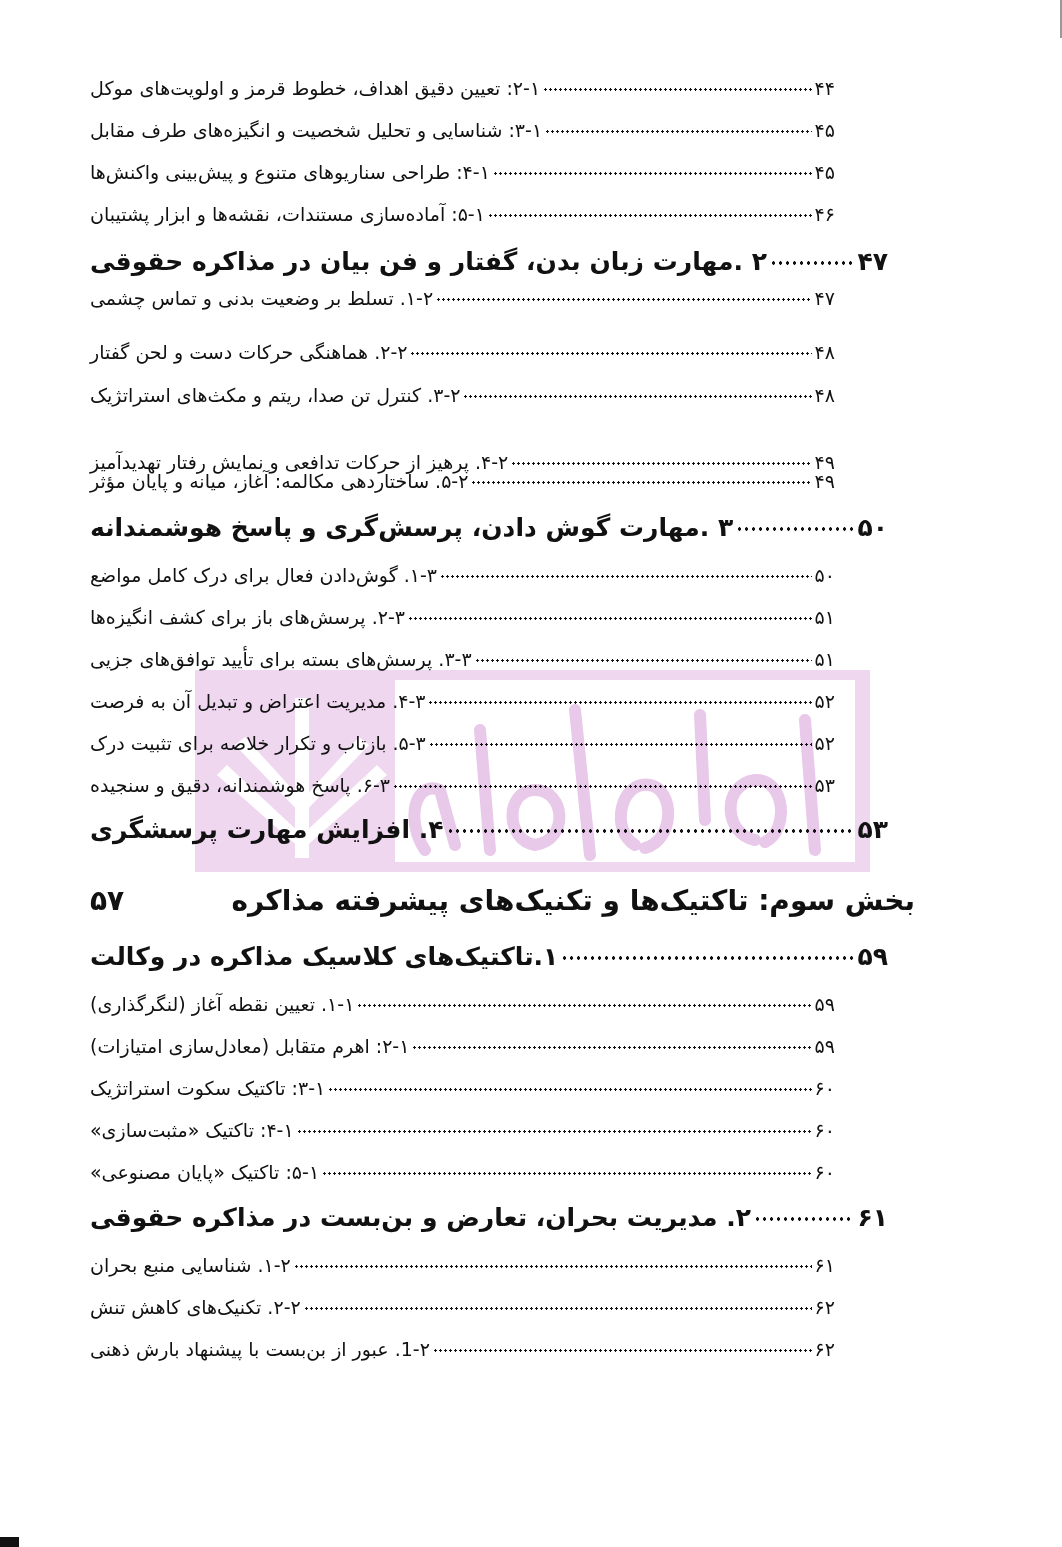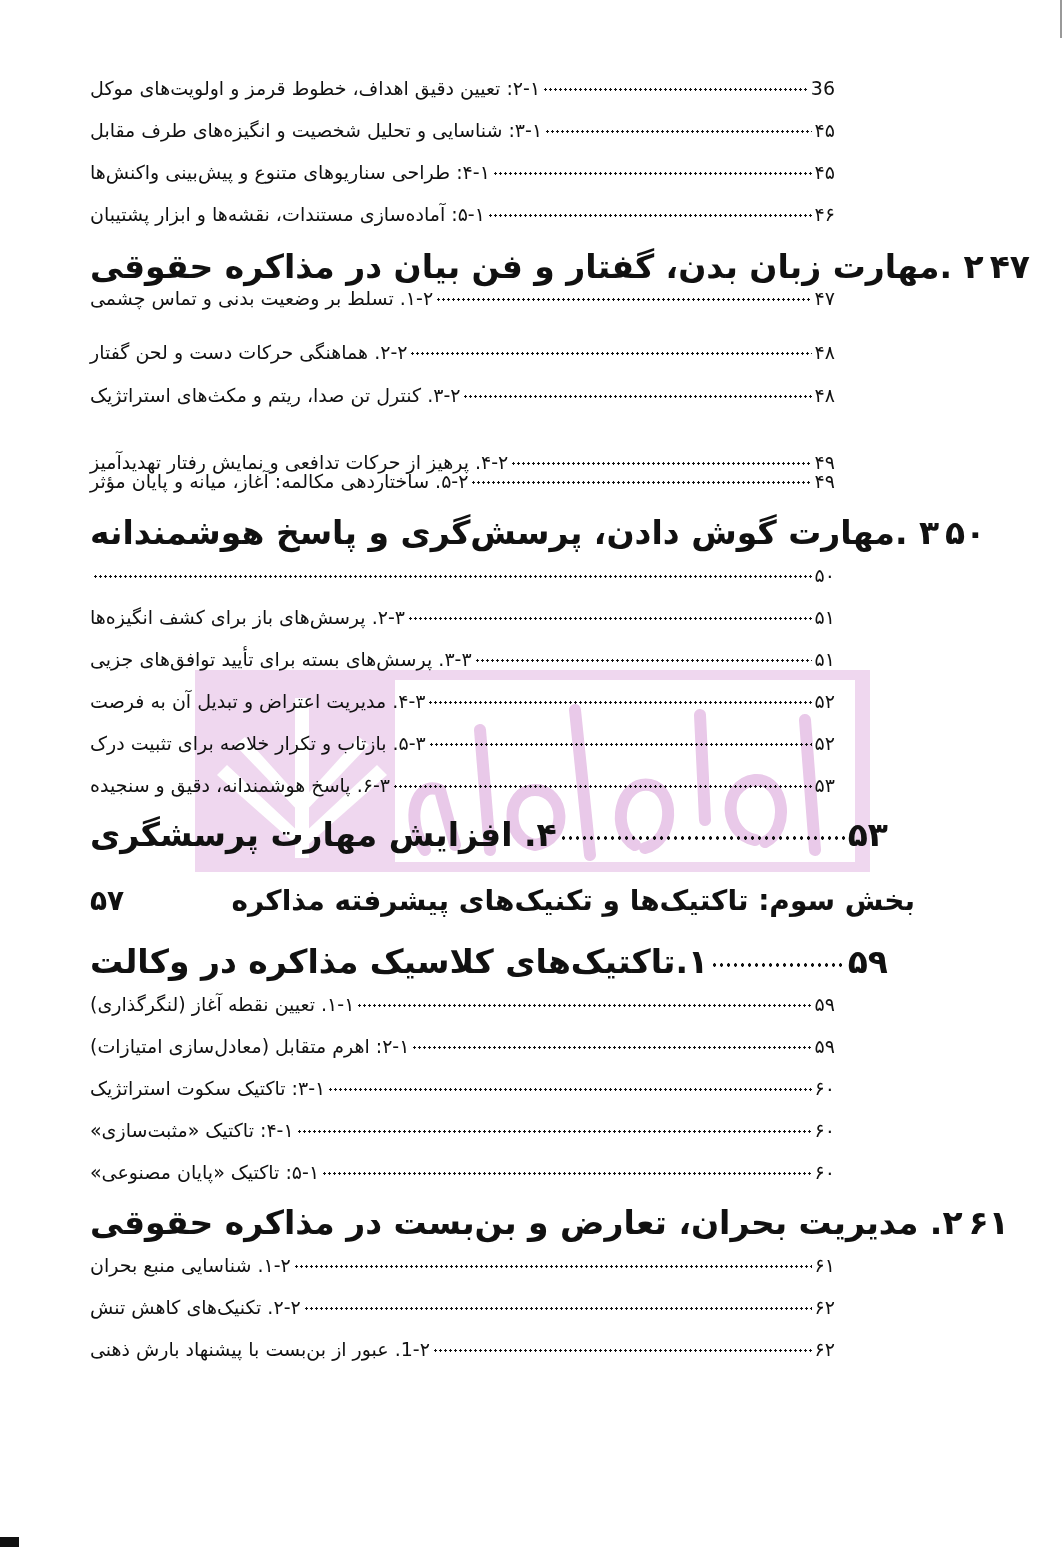--- a/index.html
+++ b/index.html
@@ -23,21 +23,21 @@
     content:"";
     position:absolute; left:0; right:0; bottom:0.18em; height:3px;
     background-image:radial-gradient(circle, #111 1px, transparent 1.3px);
     background-size:5px 3px; background-repeat:repeat-x;
   }
   .toc-line .page-num { flex:0 0 auto; direction:rtl; }
   .sub { font-size:19px; height:34px; }
   .sub .title, .sub .page-num { font-size:19px; }
   .sub .title { margin-left:0; }
   .sub { width:745px; }
-  .head { font-size:33px; font-weight:bold; height:44px; }
+  .head { font-size:25px; font-weight:bold; height:44px; }
   .head .leader::after {
     height:4px; background-image:radial-gradient(circle, #111 1.5px, transparent 1.9px);
     background-size:7px 4px;
   }
   .head.wide { width:798px; }
   .part {
     position:absolute; left:90px; width:825px; direction:rtl;
     display:flex; justify-content:space-between; align-items:baseline;
     font-size:28px; font-weight:bold; z-index:2;
   }
@@ -81,21 +81,21 @@
         <path d="M320,150 L315,45"></path>
         <path d="M370,170 C340,165 335,115 370,110 C400,108 405,160 380,172"></path>
         <path d="M430,180 L420,50"></path>
       </g>
     </svg>
   </div>
 
   <div class="toc-line sub" style="top:74px">
     <span class="title">۲-۱: تعیین دقیق اهداف، خطوط قرمز و اولویت‌های موکل</span>
     <span class="leader"></span>
-    <span class="page-num">36</span>
+    <span class="page-num">۴۴</span>
   </div>
   <div class="toc-line sub" style="top:116px">
     <span class="title">۳-۱: شناسایی و تحلیل شخصیت و انگیزه‌های طرف مقابل</span>
     <span class="leader"></span>
     <span class="page-num">۴۵</span>
   </div>
   <div class="toc-line sub" style="top:158px">
     <span class="title">۴-۱: طراحی سناریوهای متنوع و پیش‌بینی واکنش‌ها</span>
     <span class="leader"></span>
     <span class="page-num">۴۵</span>
@@ -138,20 +138,21 @@
     <span class="page-num">۴۹</span>
   </div>
 
   <div class="toc-line head wide" style="top:508px">
     <span class="title">۳ .مهارت گوش دادن، پرسش‌گری و پاسخ هوشمندانه</span>
     <span class="leader"></span>
     <span class="page-num">۵۰</span>
   </div>
 
   <div class="toc-line sub" style="top:561px">
+    <span class="title">۱-۳. گوش‌دادن فعال برای درک کامل مواضع</span>
     <span class="leader"></span>
     <span class="page-num">۵۰</span>
   </div>
   <div class="toc-line sub" style="top:603px">
     <span class="title">۲-۳. پرسش‌های باز برای کشف انگیزه‌ها</span>
     <span class="leader"></span>
     <span class="page-num">۵۱</span>
   </div>
   <div class="toc-line sub" style="top:645px">
     <span class="title">۳-۳. پرسش‌های بسته برای تأیید توافق‌های جزیی</span>

